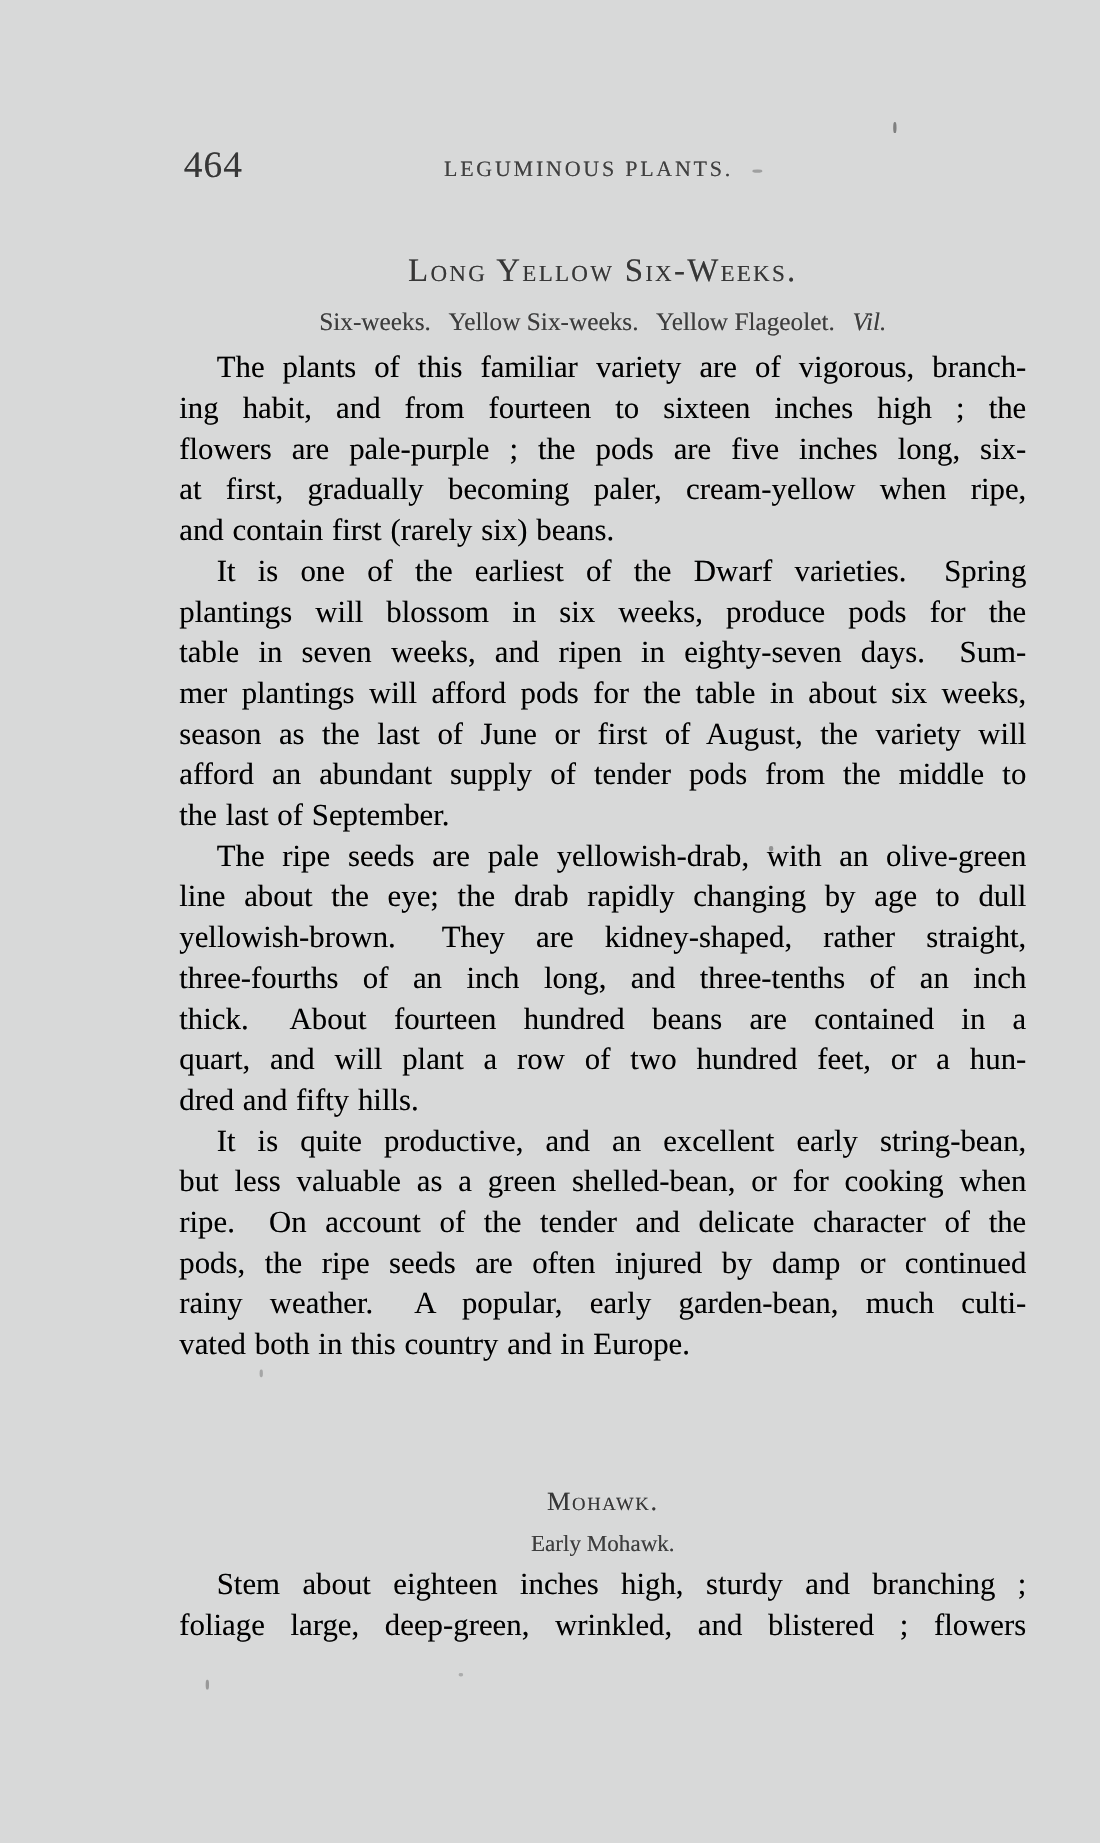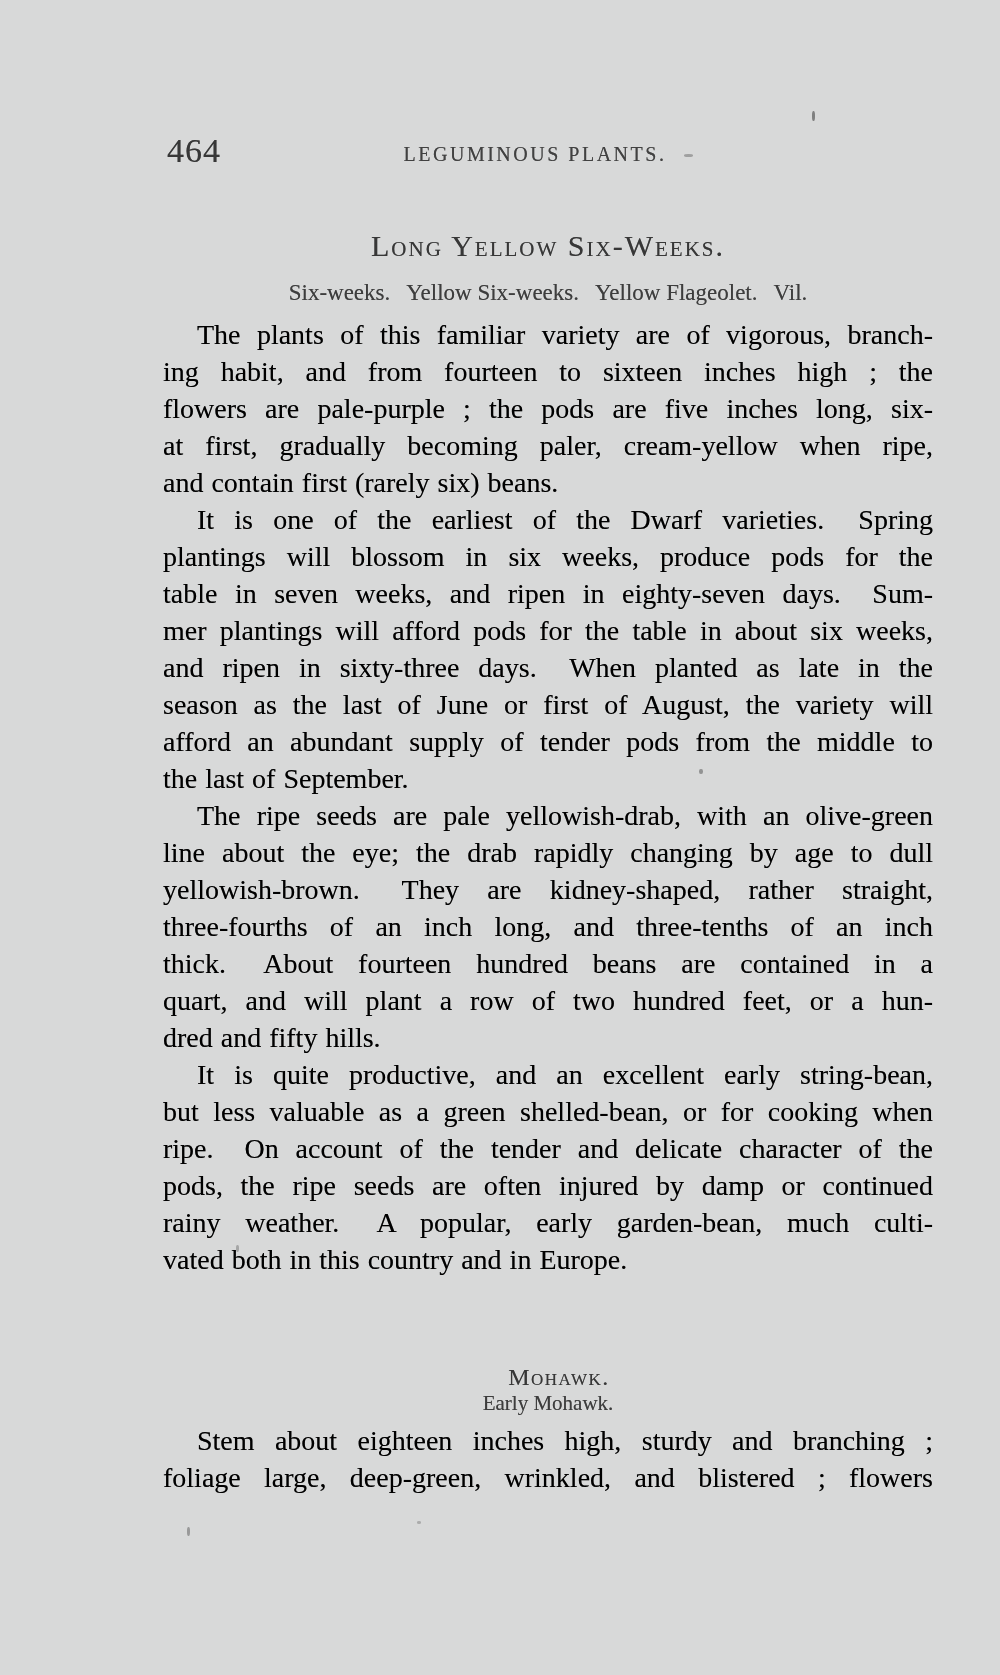--- a/index.html
+++ b/index.html
@@ -31,40 +31,40 @@
     text-align:center;font-weight:normal;
     font-variant:small-caps;font-size:30px;line-height:36px;letter-spacing:2px;
   }
   .syn{
     position:absolute;left:163px;width:770px;margin:0;
     text-align:center;font-size:23px;line-height:30px;color:#3d3d3d;
   }
   .e-syn{top:278px;}
   .syn-item{margin-right:16px;}
   .syn-item.lastitem{margin-right:4px;}
-  .syn-auth{margin-left:12px;}
+  .syn-auth{font-style:italic;margin-left:12px;}
 
   
   .body-block{
     position:absolute;left:163px;width:770px;
     font-size:28px;color:#000000;
   }
   .e-body{top:316px;}
   .m-body{top:1422px;}
   .line{
     height:37px;line-height:37px;
     text-align:justify;text-align-last:justify;
     word-spacing:1px;white-space:nowrap;
   }
   .line.first{text-indent:34px;}
   .line.flush{text-align-last:left;}
 
   
   .m-title{
-    position:absolute;left:163px;top:1351px;width:770px;margin:11px;
+    position:absolute;left:163px;top:1351px;width:770px;margin:0;
     text-align:center;font-weight:normal;
     font-variant:small-caps;font-size:24px;line-height:30px;letter-spacing:1.5px;
   }
   .m-syn{top:1390px;font-size:21px;line-height:26px;}
 
   .speck{position:absolute;background:#5a5a5a;border-radius:45%;}
 </style>
 </head>
 <body>
 
@@ -81,21 +81,20 @@
     <div class="body-block e-body ink">
         <div class="line first">The plants of this familiar variety are of vigorous, branch-</div>
         <div class="line">ing habit, and from fourteen to sixteen inches high ; the</div>
         <div class="line">flowers are pale-purple ; the pods are five inches long, six-</div>
         <div class="line">at first, gradually becoming paler, cream-yellow when ripe,</div>
         <div class="line flush">and contain first (rarely six) beans.</div>
         <div class="line first">It is one of the earliest of the Dwarf varieties.  Spring</div>
         <div class="line">plantings will blossom in six weeks, produce pods for the</div>
         <div class="line">table in seven weeks, and ripen in eighty-seven days.  Sum-</div>
         <div class="line">mer plantings will afford pods for the table in about six weeks,</div>
-        <div class="line">and ripen in sixty-three days.  When planted as late in the</div>
         <div class="line">season as the last of June or first of August, the variety will</div>
         <div class="line">afford an abundant supply of tender pods from the middle to</div>
         <div class="line flush">the last of September.</div>
         <div class="line first">The ripe seeds are pale yellowish-drab, with an olive-green</div>
         <div class="line">line about the eye; the drab rapidly changing by age to dull</div>
         <div class="line">yellowish-brown.  They are kidney-shaped, rather straight,</div>
         <div class="line">three-fourths of an inch long, and three-tenths of an inch</div>
         <div class="line">thick.  About fourteen hundred beans are contained in a</div>
         <div class="line">quart, and will plant a row of two hundred feet, or a hun-</div>
         <div class="line flush">dred and fifty hills.</div>

